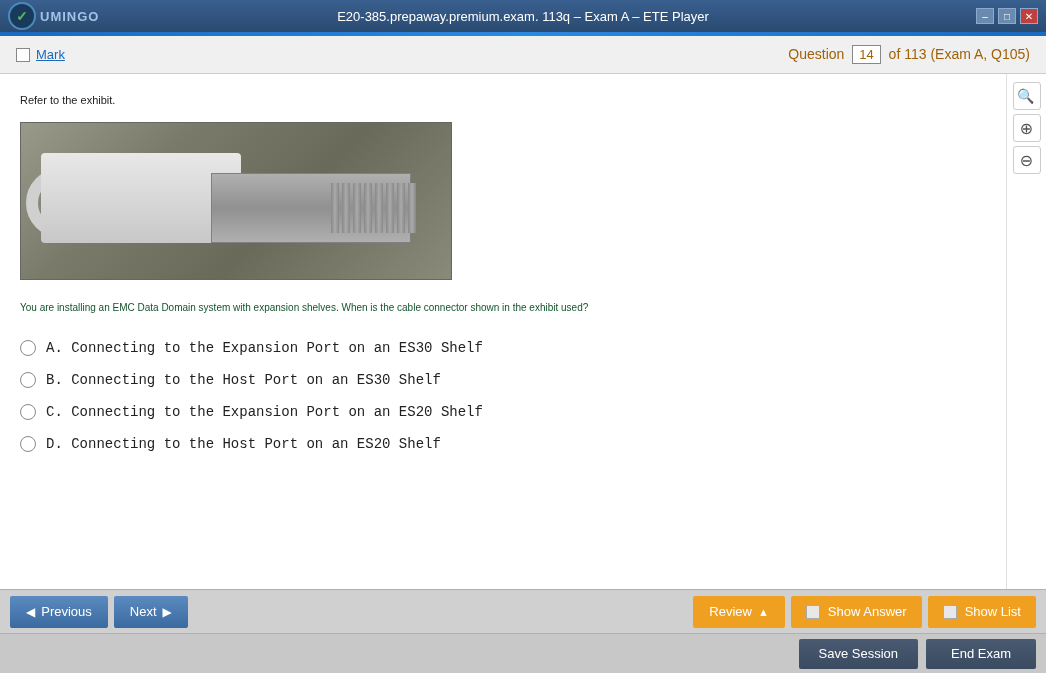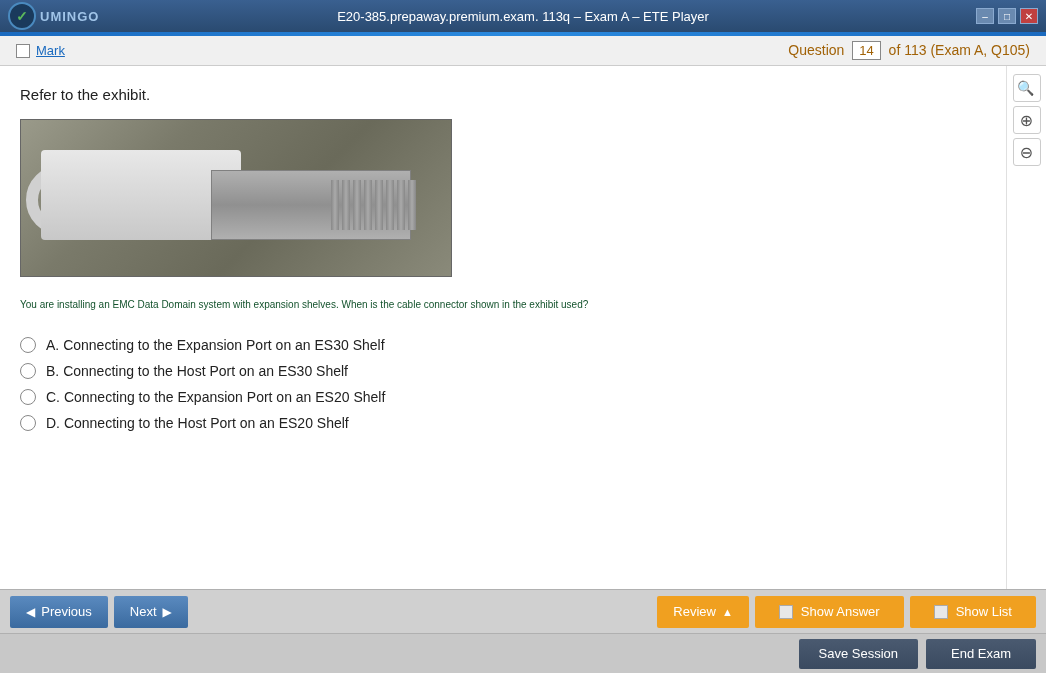--- a/index.html
+++ b/index.html
@@ -84,21 +84,21 @@
     .accent-bar {
       height: 4px;
       background: linear-gradient(to right, #1a6abf, #2a8adf, #1a6abf);
       flex-shrink: 0;
     }
 
     
     .header-row {
       background: #f0f0f0;
       border-bottom: 1px solid #ccc;
-      height: 30px;
+      height: 38px;
       display: flex;
       align-items: center;
       padding: 0 16px;
       flex-shrink: 0;
     }
     .mark-checkbox {
       display: flex;
       align-items: center;
       gap: 6px;
       cursor: pointer;
@@ -135,21 +135,21 @@
       flex: 1;
       display: flex;
       overflow: hidden;
     }
     .question-area {
       flex: 1;
       padding: 20px 20px 10px 20px;
       overflow-y: auto;
     }
     .refer-text {
-      font-size: 15px;
+      font-size: 11px;
       margin-bottom: 16px;
       color: #222;
     }
     .exhibit-img {
       width: 432px;
       height: 158px;
       background: #8a8a7a;
       margin-bottom: 20px;
       position: relative;
       overflow: hidden;
@@ -208,21 +208,22 @@
     .question-text {
       font-size: 10px;
       color: #14532d;
       line-height: 1.6;
       margin-bottom: 24px;
     }
     .options-list {
       list-style: none;
       display: flex;
       flex-direction: column;
-      gap: 10px;
+      gap: 16px;
+      font-family: Liberation Mono, monospace;
     }
     .option-item {
       display: flex;
       align-items: center;
       gap: 10px;
       font-size: 14px;
       color: #222;
       cursor: pointer;
     }
     .option-radio {
@@ -301,21 +302,21 @@
       border-radius: 2px;
     }
     .review-arrow {
       font-size: 11px;
     }
     .answer-btn {
       height: 32px;
       background: #f0a020;
       color: white;
       border: none;
-      padding: 0 24px;
+      padding: 0 15px;
       cursor: pointer;
       font-size: 13px;
       display: flex;
       align-items: center;
       gap: 8px;
       border-radius: 2px;
     }
     .btn-checkbox {
       width: 14px;
       height: 14px;

